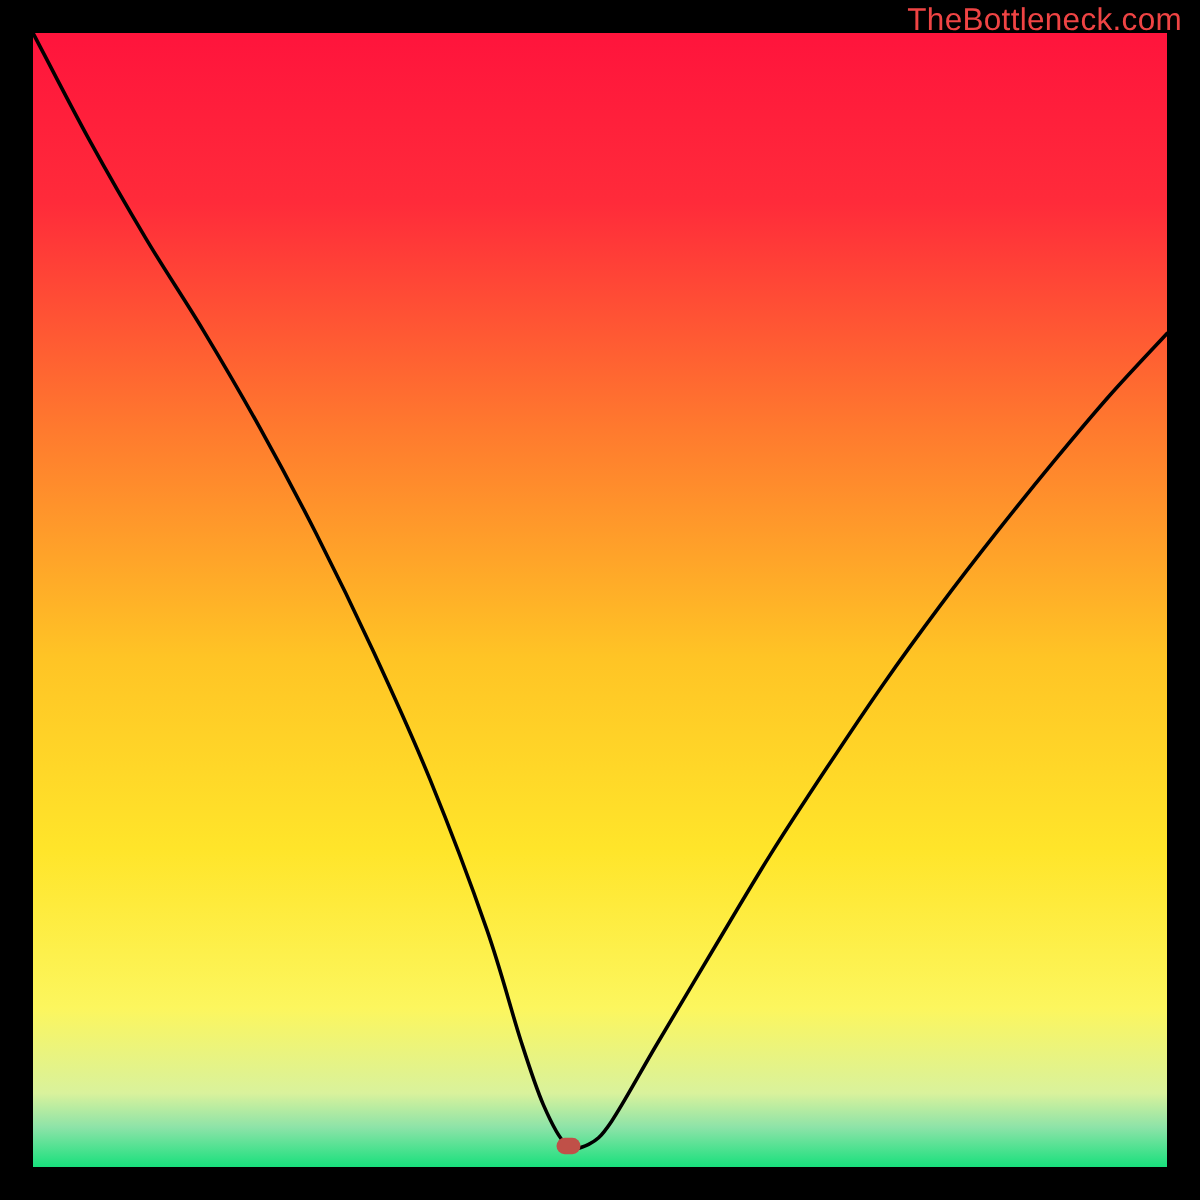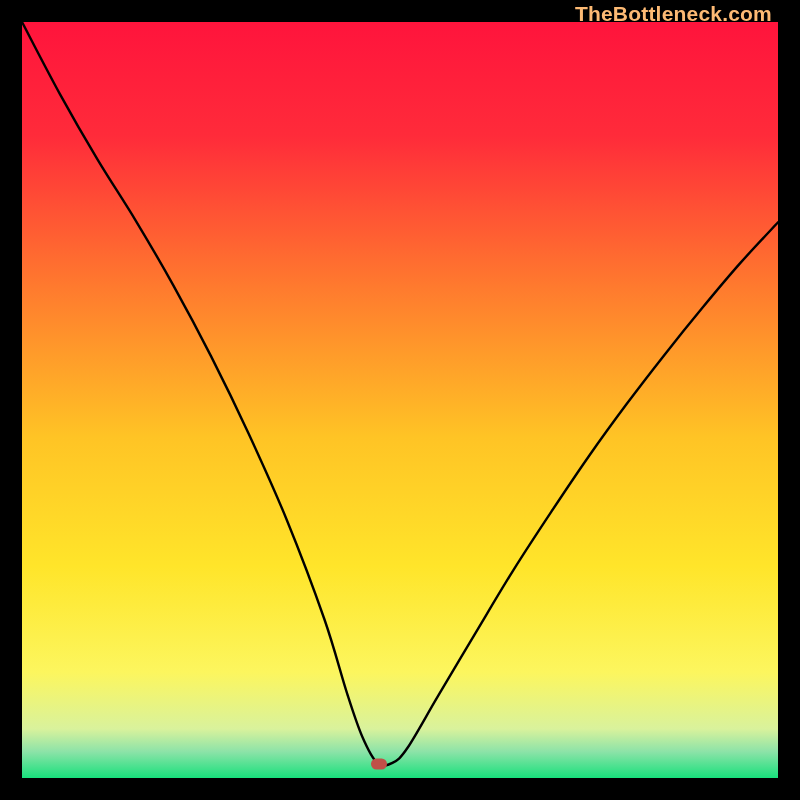--- a/index.html
+++ b/index.html
@@ -22,24 +22,24 @@
   .plot {
     position: absolute;
     left: 0;
     top: 0;
     width: 756px;
     height: 756px;
   }
   .watermark {
     position: absolute;
     top: 2px;
-    right: 28px;
-    color: #fdba74;
+    right: 12px;
+    color: #ef4444;
     font-size: 21px;
-    font-weight: 700;
+    font-weight: 400;
     letter-spacing: 0.2px;
     user-select: none;
   }
   .marker {
     position: absolute;
     width: 16px;
     height: 11px;
     border-radius: 6px;
     transform: translate(-50%, -50%);
   }

